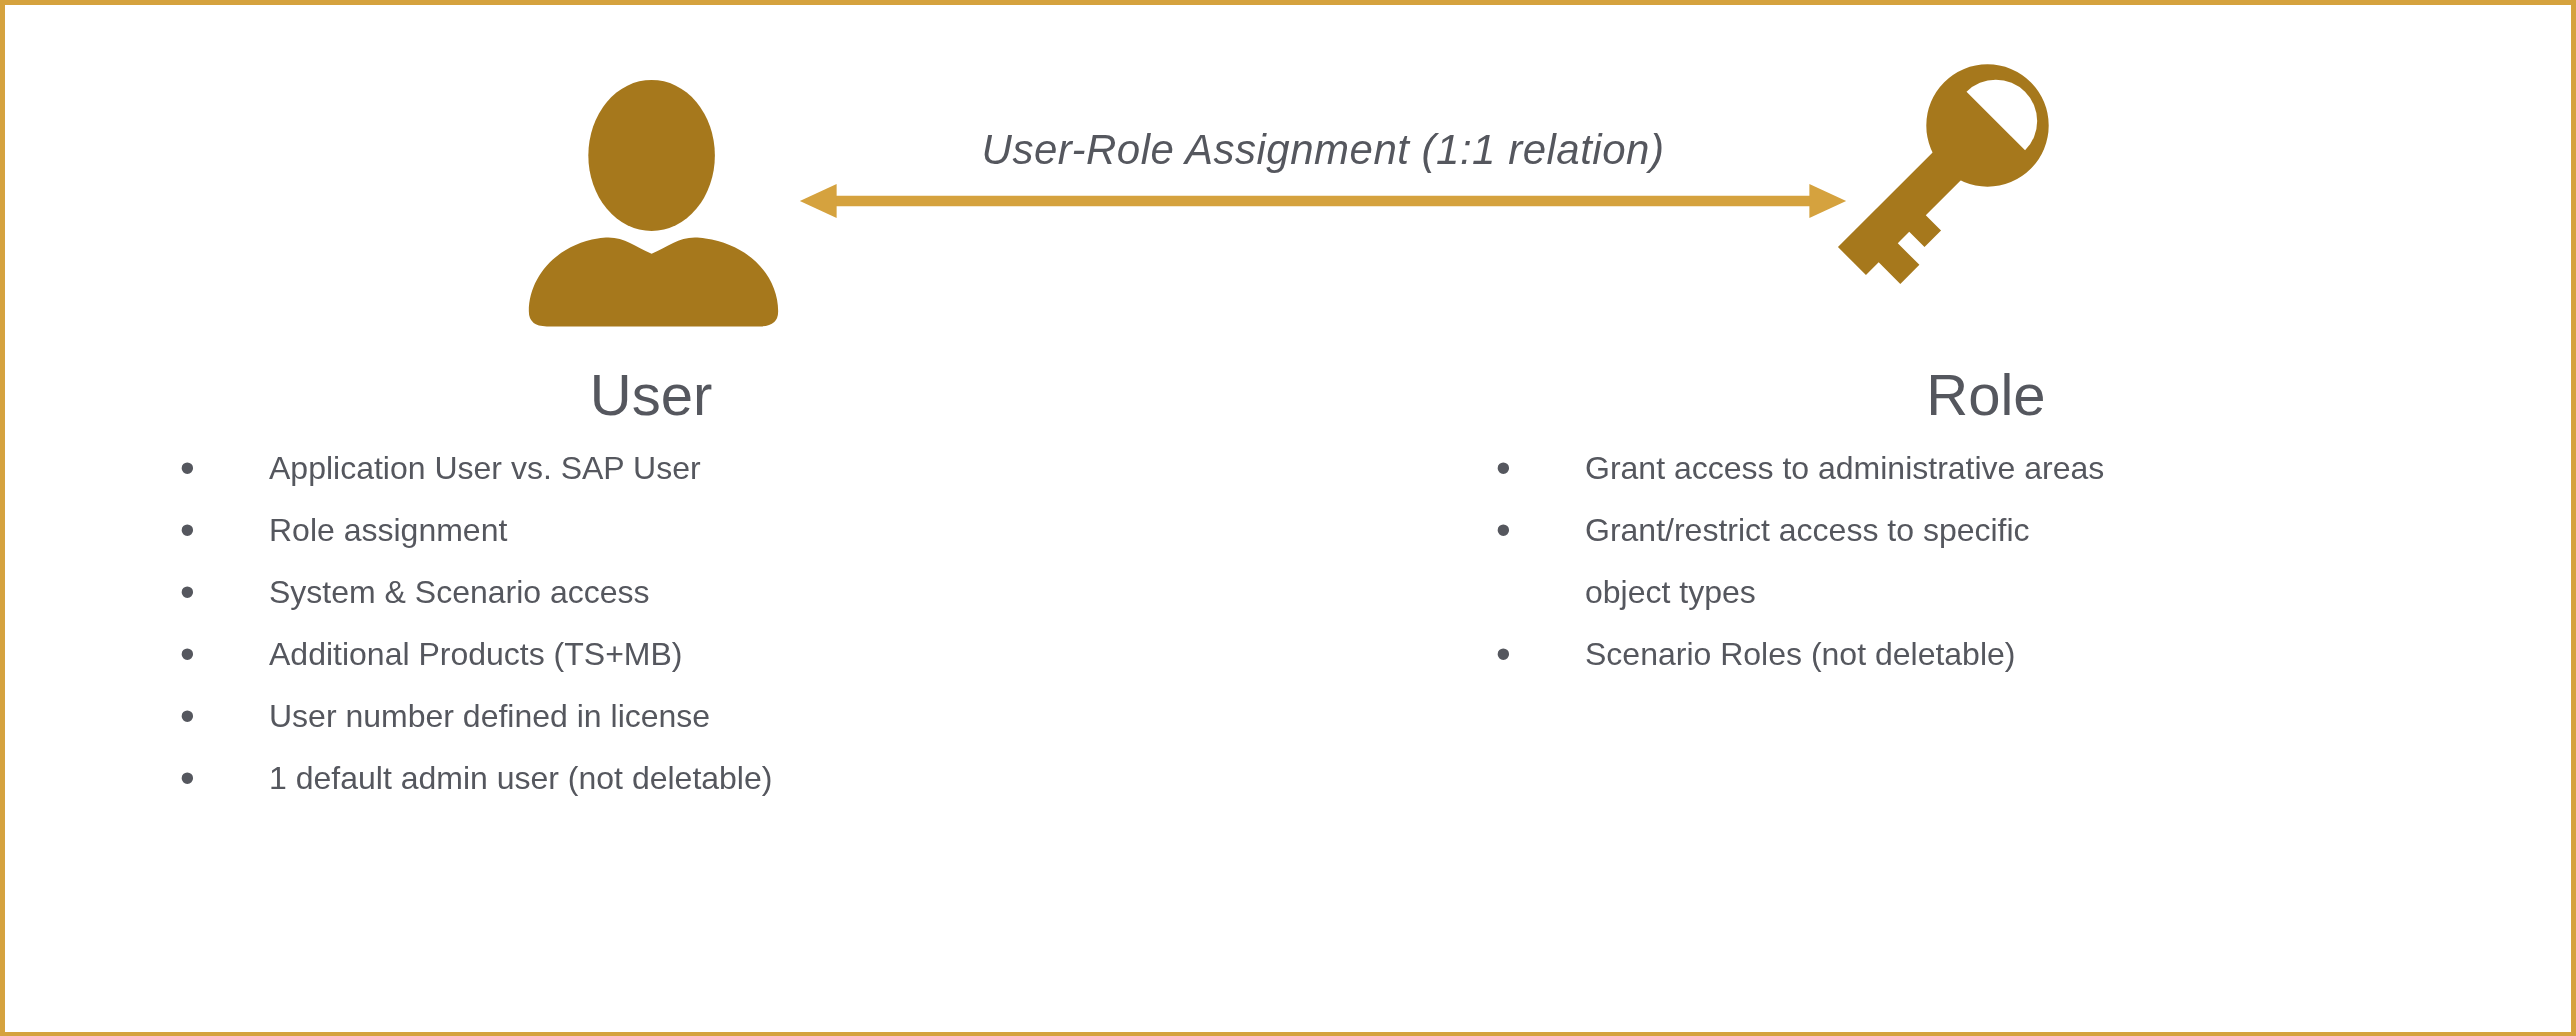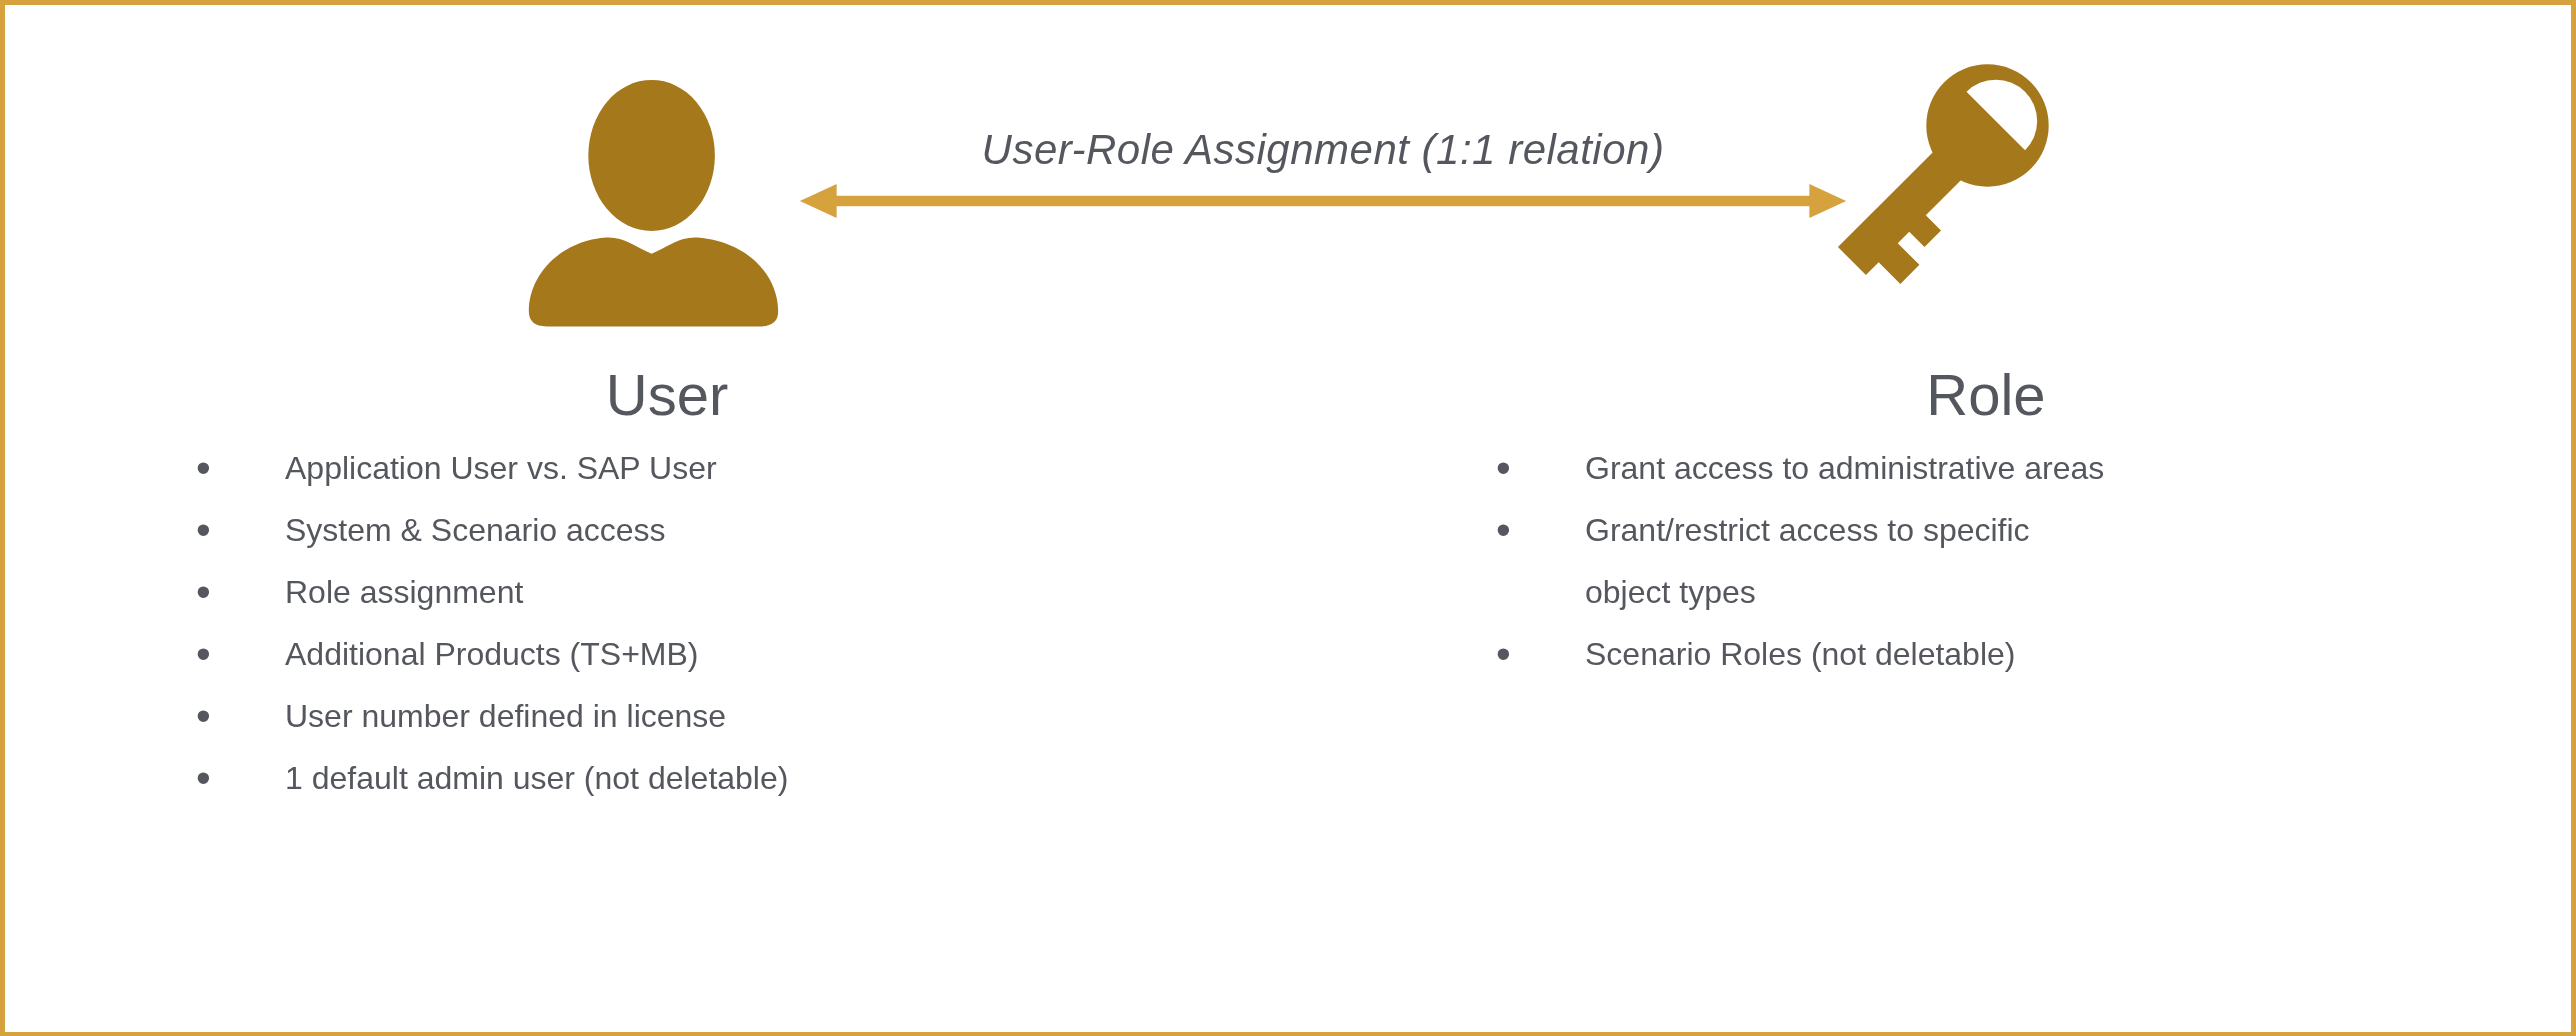--- a/index.html
+++ b/index.html
@@ -29,21 +29,21 @@
     font-size: 42px;
     font-style: italic;
     font-weight: 300;
     color: #55575e;
     letter-spacing: 0.5px;
     white-space: nowrap;
   }
 
   
   .column { position: absolute; top: 351px; }
-  .column-left  { left: 148px;  width: 1028px; }
+  .column-left  { left: 132px;  width: 1028px; }
   .column-right { left: 1448px; width: 1066px; }
   .column-title {
     margin: 0;
     text-align: center;
     font-size: 58px;
     font-weight: 300;
     line-height: 77px;
     color: #55575e;
   }
   .bullet-list {
@@ -104,22 +104,22 @@
         L147,204 L171,204 L171,230 L147,230
         L147,248 L181,248 L181,278 L147,278
         L147,298 L103,298 Z"></path>
     </g>
   </svg>
 
   <div class="column column-left">
     <h2 class="column-title">User</h2>
     <ul class="bullet-list">
       <li>Application User vs. SAP User</li>
+      <li>Role assignment</li>
       <li>System &amp; Scenario access</li>
-      <li>Role assignment</li>
       <li>Additional Products (TS+MB)</li>
       <li>User number defined in license</li>
       <li>1 default admin user (not deletable)</li>
     </ul>
   </div>
 
   <div class="column column-right">
     <h2 class="column-title">Role</h2>
     <ul class="bullet-list">
       <li>Grant access to administrative areas</li>

